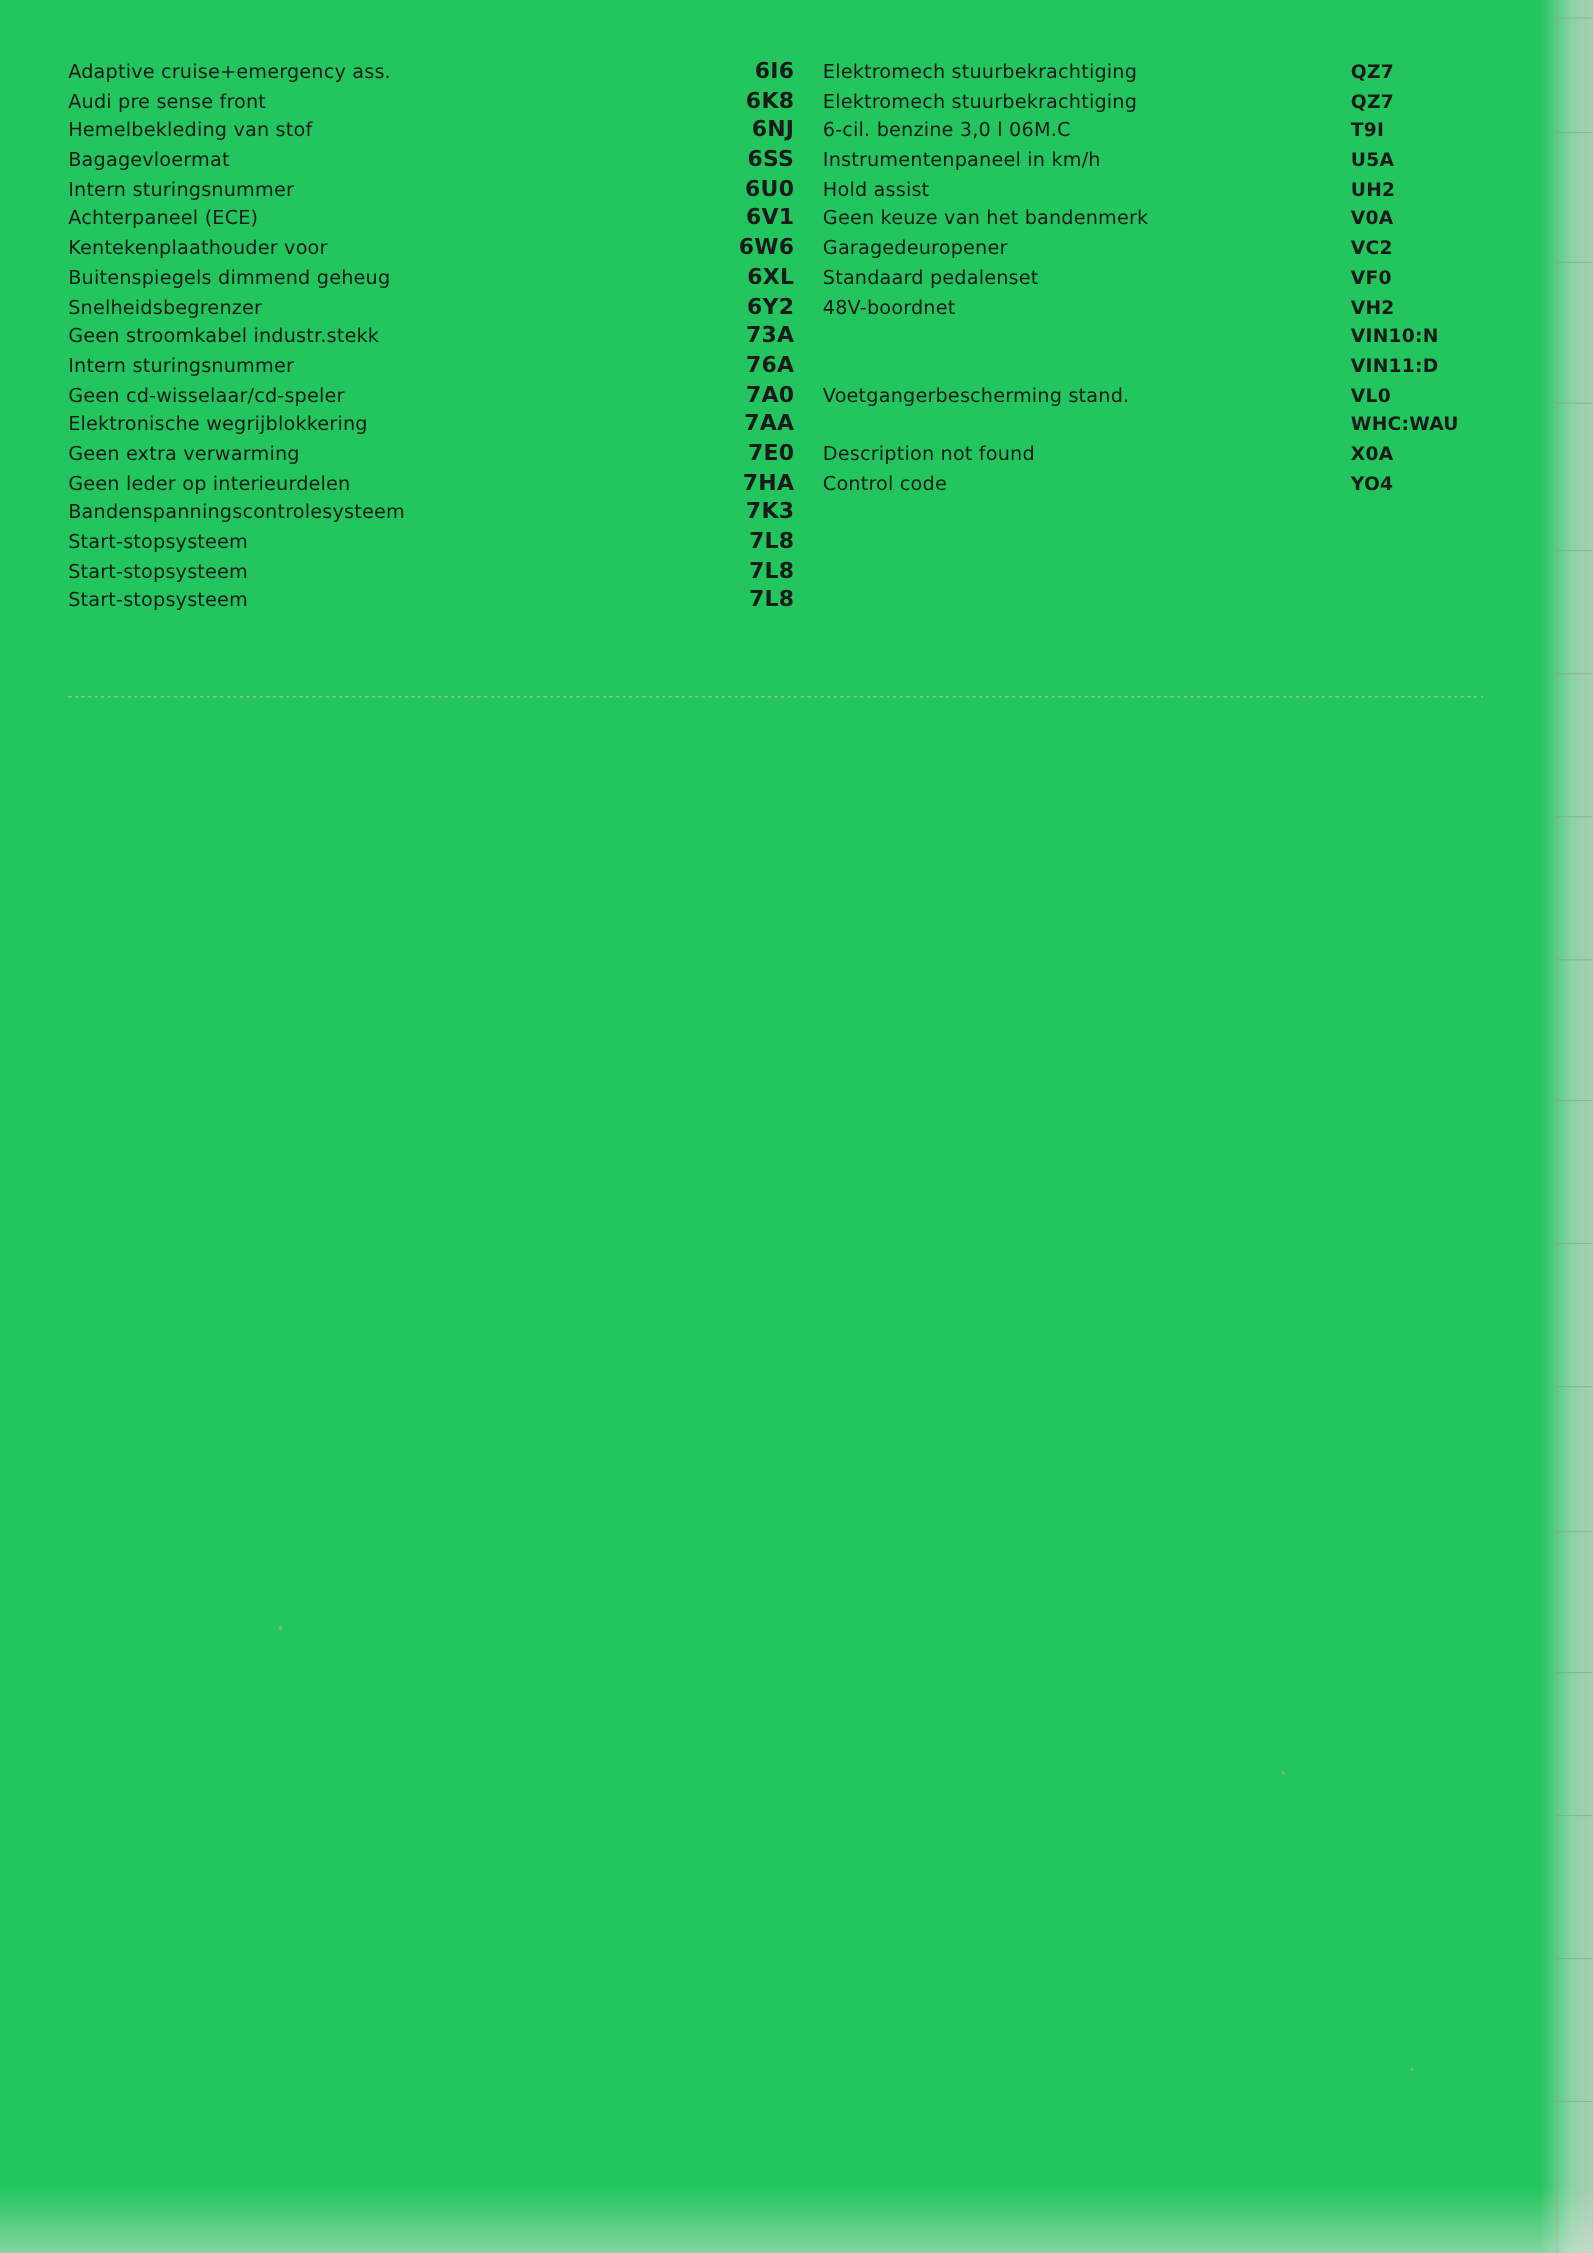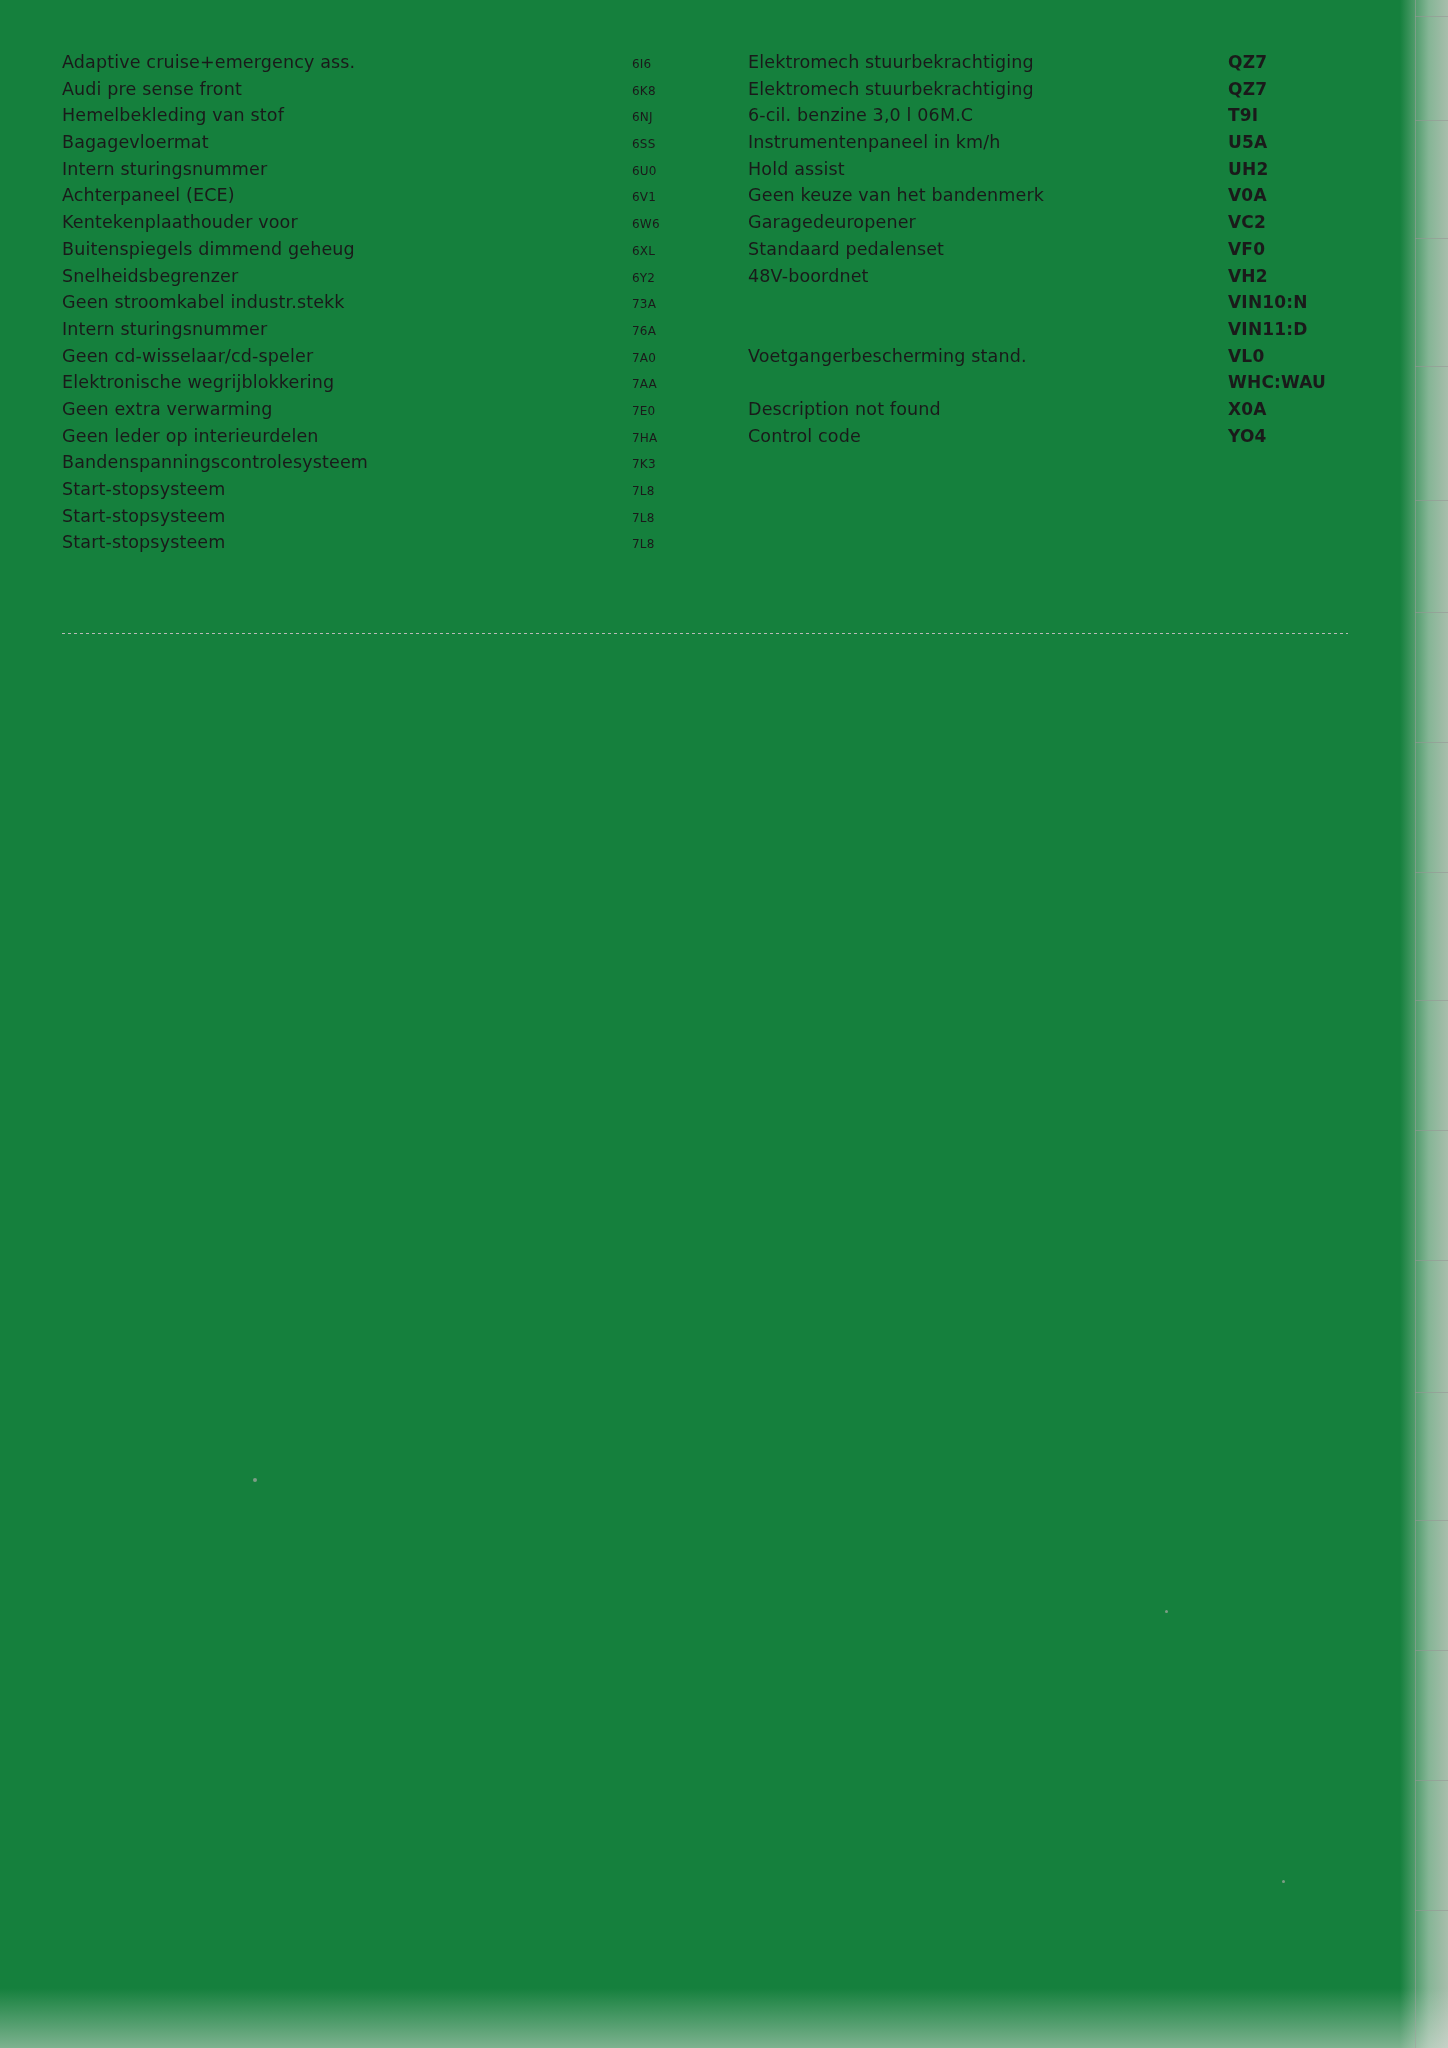--- a/index.html
+++ b/index.html
@@ -14,21 +14,21 @@
     font-family: "DejaVu Sans", sans-serif;
     color: #1a1a1a;
     overflow: hidden;
   }
   .page {
     position: absolute;
     top: 0;
     left: 0;
     width: 1448px;
     height: 2048px;
-    background: #15803d;
+    background: #22c55e;
   }
   
   .scan-edge-right {
     position: absolute;
     top: 0;
     right: 0;
     width: 48px;
     height: 2048px;
     background: linear-gradient(to right, rgba(255,255,255,0) 0%, rgba(225,225,222,0.55) 60%, rgba(205,205,200,0.8) 100%);
     pointer-events: none;
@@ -78,23 +78,23 @@
     align-items: baseline;
   }
   .col-desc {
     width: 570px;
     font-size: 17.5px;
     letter-spacing: 0.15px;
     white-space: nowrap;
   }
   .col-code {
     width: 90px;
-    text-align: left;
-    font-size: 12px;
-    font-weight: normal;
+    text-align: right;
+    font-size: 20px;
+    font-weight: bold;
     letter-spacing: 0.2px;
   }
   .col-gap {
     width: 26px;
   }
   .col-desc2 {
     width: 480px;
     font-size: 17.5px;
     letter-spacing: 0.15px;
     white-space: nowrap;

